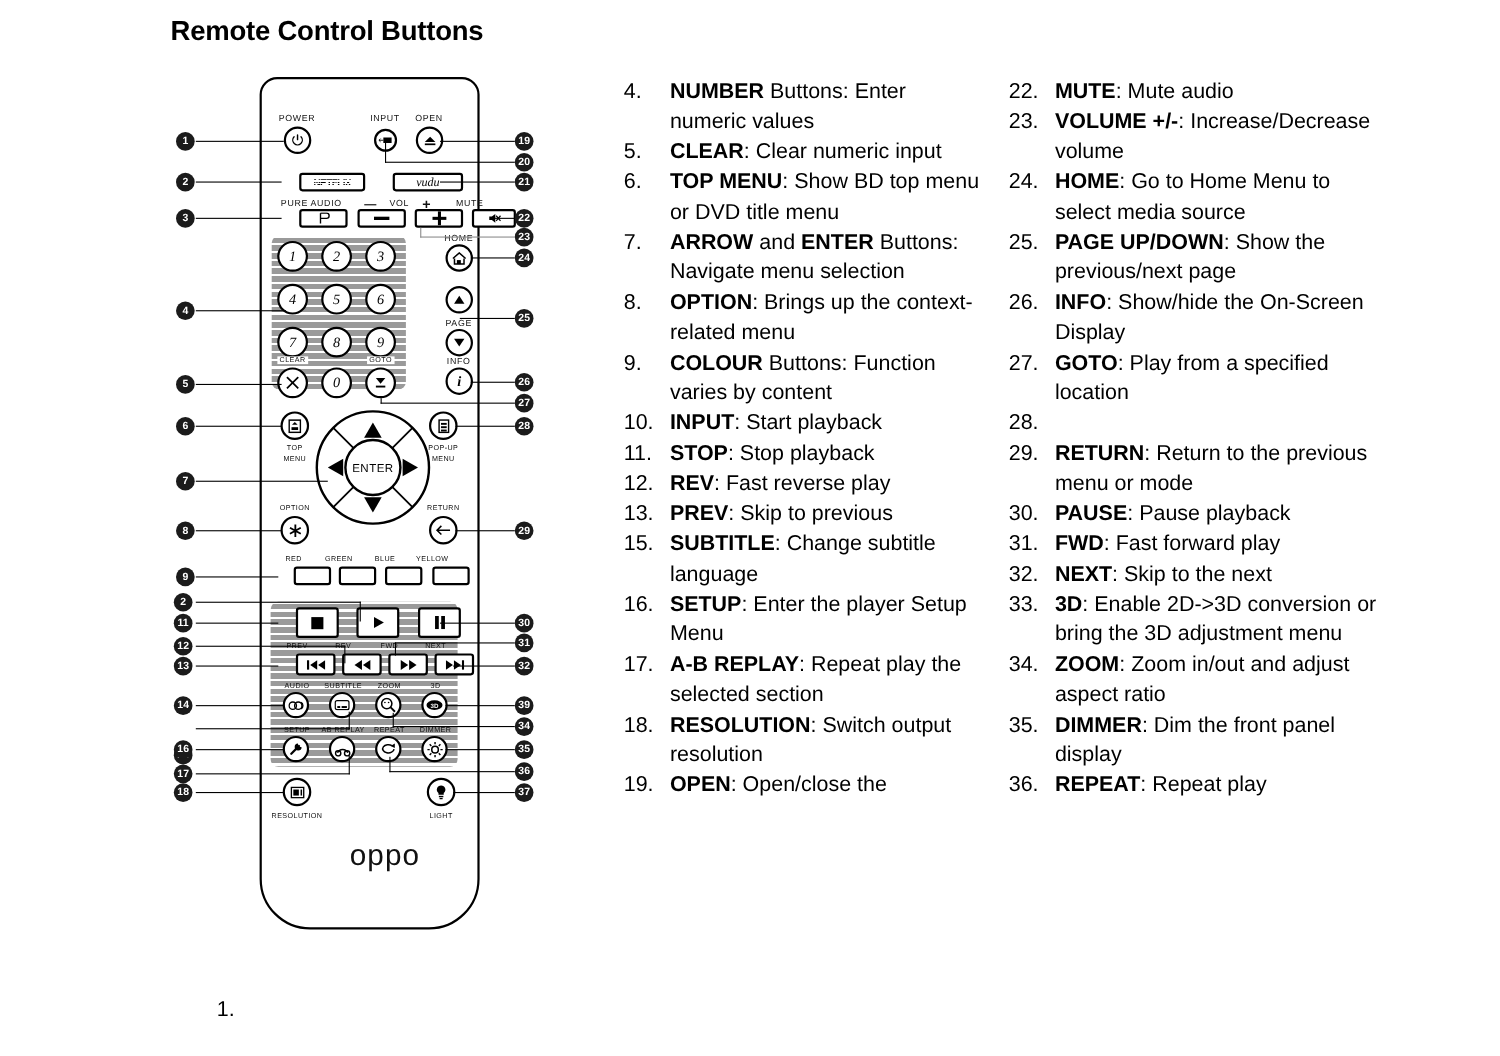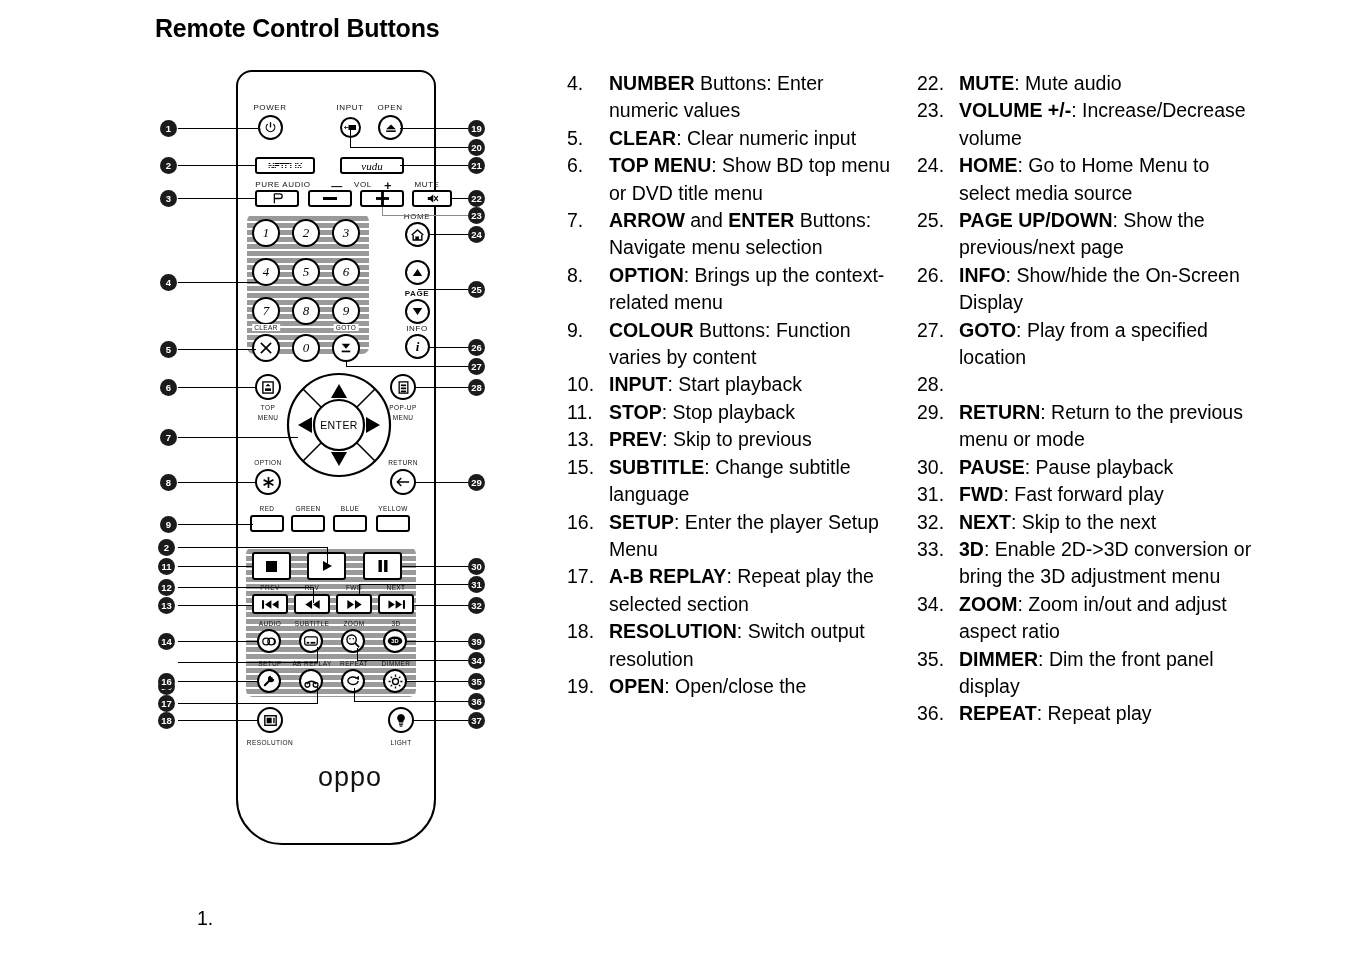--- a/index.html
+++ b/index.html
@@ -54,21 +54,21 @@
     position: absolute;
     box-sizing: border-box;
     border: 2px solid #000;
     background: #fff;
     display: flex;
     align-items: center;
     justify-content: center;
     color: #000;
   }
   .btn.round { border-radius: 50%; }
-  .btn.rect { border-radius: 3px; }
+  .btn.rect { border-radius: 3px; margin-left: 17px; }
 
   .keypad-bg, .trans-bg {
     position: absolute;
     background:
       repeating-linear-gradient(to bottom,
         #ffffff 0px, #ffffff 2px,
         #9a9a9a 2px, #9a9a9a 7px);
     border-radius: 7px;
   }
 
@@ -231,21 +231,21 @@
       <path d="M2 2 L12 2 L7 8 Z" fill="#000"></path>
       <rect x="2" y="10" width="10" height="2" fill="#000"></rect>
     </svg>
   </div>
 
   <div class="btn round" style="left:255px; top:198px; width:25px; height:25px;">
     <svg width="11" height="9" viewBox="0 0 14 11">
         <path d="M7 1 L13 10 L1 10 Z" fill="#000"></path>
       </svg>
   </div>
-  <div class="lbl" style="left:267px; top:227px;font-weight:bold;">PAGE</div>
+  <div class="lbl" style="left:267px; top:227px;">PAGE</div>
   <div class="btn round" style="left:255px; top:237px; width:25px; height:25px;">
     <svg width="11" height="9" viewBox="0 0 14 11">
         <path d="M7 10 L13 1 L1 1 Z" fill="#000"></path>
       </svg>
   </div>
 
   <div class="lbl" style="left:267px; top:262px;">INFO</div>
   <div class="btn round" style="left:255px; top:272px; width:25px; height:25px; font-style:italic; font-weight:bold; font-size:13px; font-family:'Liberation Serif',serif;">i</div>
 
   <div class="btn round" style="left:105px; top:312px; width:26px; height:26px;">
@@ -557,20 +557,24 @@
     </div>
     <div class="item">
       <div class="num">10.</div>
       <div class="txt"><b>INPUT</b>: Start playback</div>
     </div>
     <div class="item">
       <div class="num">11.</div>
       <div class="txt"><b>STOP</b>: Stop playback</div>
     </div>
     <div class="item">
+      <div class="num">12.</div>
+      <div class="txt"><b>REV</b>: Fast reverse play</div>
+    </div>
+    <div class="item">
       <div class="num">13.</div>
       <div class="txt"><b>PREV</b>: Skip to previous</div>
     </div>
     <div class="item">
       <div class="num">15.</div>
       <div class="txt"><b>SUBTITLE</b>: Change subtitle language</div>
     </div>
     <div class="item">
       <div class="num">16.</div>
       <div class="txt"><b>SETUP</b>: Enter the player Setup Menu</div>

